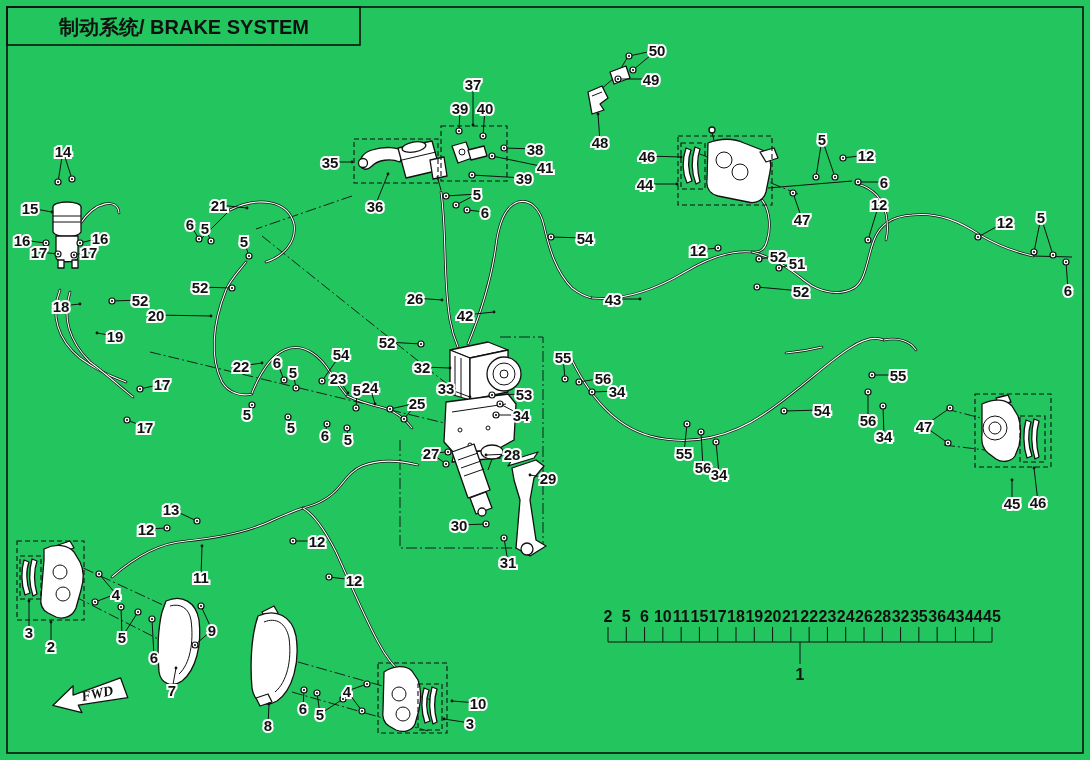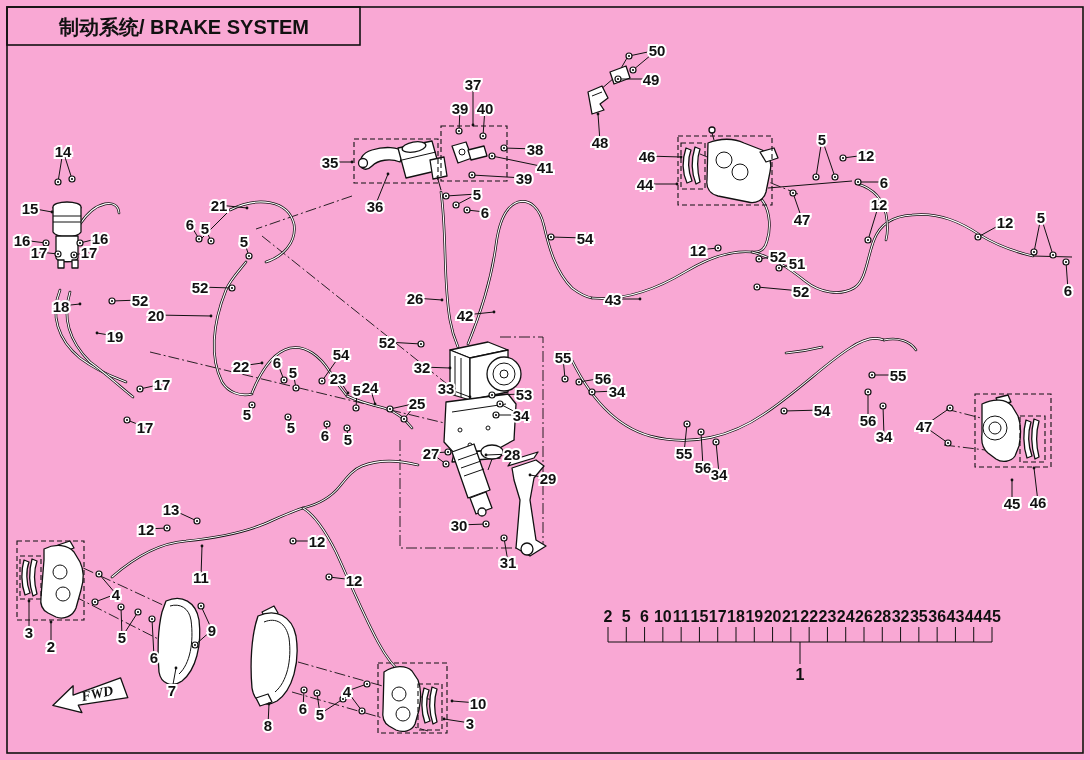--- a/index.html
+++ b/index.html
@@ -1,16 +1,16 @@
 <!DOCTYPE html>
 <html><head>
 <meta charset="utf-8">
 <style>
   html,body{margin:0;padding:0;background:#fff;}
-  #page{position:relative;width:1090px;height:760px;background:#f9a8d4;font-family:"Liberation Sans",sans-serif;}
+  #page{position:relative;width:1090px;height:760px;background:#22c55e;font-family:"Liberation Sans",sans-serif;}
   svg{position:absolute;left:0;top:0;}
   .frame{fill:none;stroke:#111;stroke-width:1.6;}
   .titletext{font:bold 20px "Liberation Sans",sans-serif;fill:#111;text-anchor:middle;}
   .callout{font:bold 15px "Liberation Sans",sans-serif;fill:#111;text-anchor:middle;paint-order:stroke;stroke:#fff;stroke-width:4px;}
   .footnum{font:bold 16px "Liberation Sans",sans-serif;fill:#111;text-anchor:middle;}
   .leader{stroke:#111;stroke-width:1;}
   .hw{fill:#fff;stroke:#111;stroke-width:1.2;}
   .tip{fill:#111;stroke:none;}
   .part{fill:#fff;stroke:#111;stroke-width:1.3;stroke-linejoin:round;}
   .partd{fill:none;stroke:#111;stroke-width:1;}

